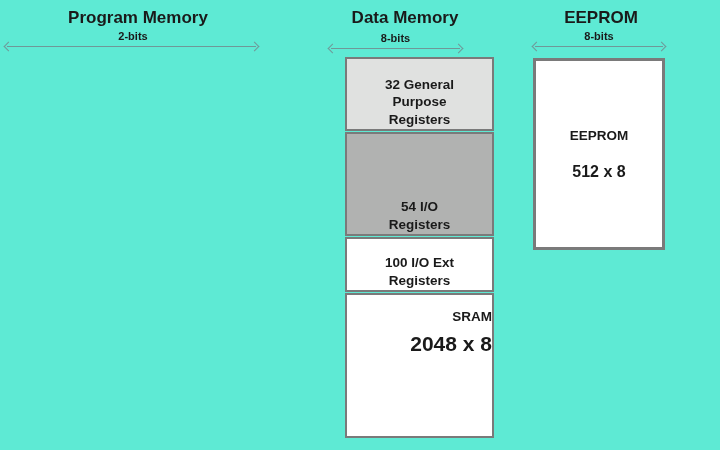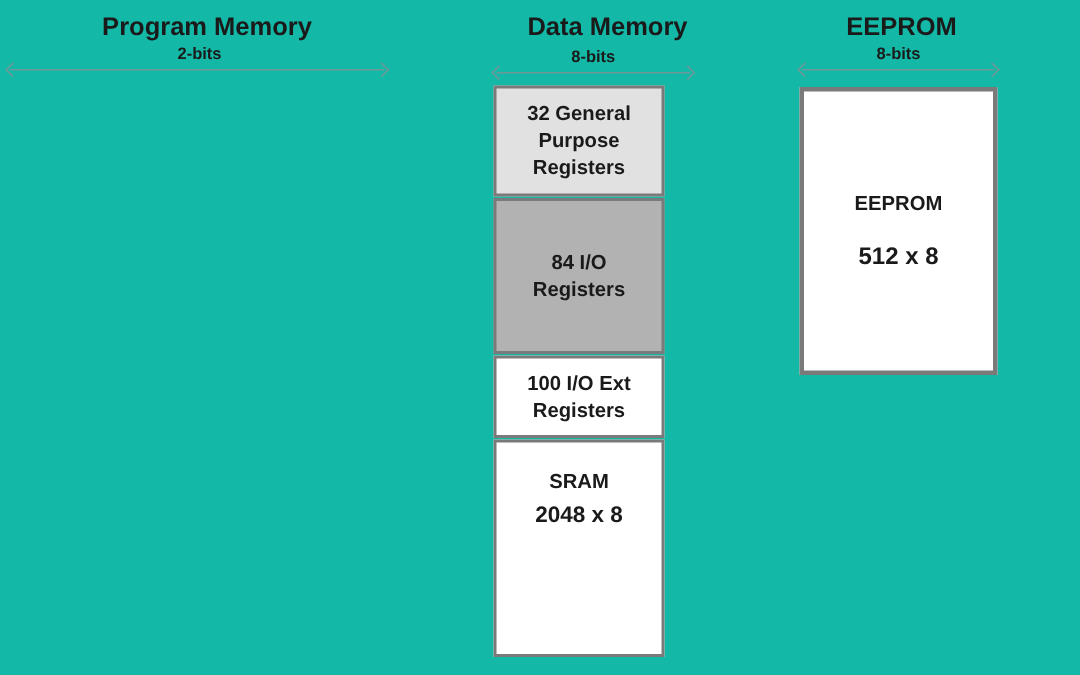--- a/index.html
+++ b/index.html
@@ -1,17 +1,17 @@
 <!DOCTYPE html>
 <html style="--border: #7a7a7a; --light-gray-fill: #e0e1e0; --medium-gray-fill: #b1b2b1; --white-fill: #ffffff; --arrow: #6f9898; --dashed-divider: #808080; --text: #1a1a1a;"><head>
 <meta charset="utf-8">
 <style>
   html,body{margin:0;padding:0;background:#ffffff;}
   .canvas{
-    position:relative;width:720px;height:450px;background:#14b8a6;overflow:hidden;
+    position:relative;width:720px;height:450px;background:#5eead4;overflow:hidden;
     font-family:"Liberation Sans", sans-serif;font-weight:700;color:var(--text,#1a1a1a);text-decoration:underline;
   }
   .title{position:absolute;top:8px;font-size:17px;text-align:center;letter-spacing:0;}
   .t-prog{left:38px;width:200px;}
   .t-data{left:335px;width:140px;}
   .t-eep {left:531px;width:140px;}
 
   .buslabel{position:absolute;font-size:11px;text-align:center;}
   .b-prog{left:8px;width:250px;top:30px;}
   .b-data{left:329px;width:133px;top:32px;}
@@ -31,28 +31,28 @@
   .eep-box {left:533px;top:58px;width:132px;height:192px;display:flex;flex-direction:column;align-items:center;justify-content:center;}
 
   .prog-box > .ptext{position:absolute;left:0;width:100%;text-align:center;font-size:13.5px;}
   .pm-flash{top:54px;}
   .pm-size{top:75px;font-size:16px !important;}
   .pm-app{top:153px;}
   .pm-dash{position:absolute;left:3px;right:3px;top:317px;height:4px;
     background:repeating-linear-gradient(90deg,var(--dashed-divider,#808080) 0 13px,transparent 13px 21px);}
   .pm-boot{top:340px;}
 
-  .sec{position:absolute;left:329px;width:114px;box-sizing:border-box;border:2px solid var(--border,#7a7a7a);
-    display:flex;align-items:center;justify-content:center;text-align:center;
+  .sec{position:absolute;left:345px;width:149px;box-sizing:border-box;border:2px solid var(--border,#7a7a7a);
+    display:flex;align-items:flex-end;justify-content:center;text-align:center;
     font-size:13.5px;line-height:1.32;white-space:pre-line;}
   .sec-0{top:57px;height:74px;background:var(--light-gray-fill,#e0e0e0);}
   .sec-1{top:132px;height:104px;background:var(--medium-gray-fill,#b1b1b1);}
   .sec-2{top:237px;height:55px;background:var(--white-fill,#ffffff);}
   .sec-3{top:293px;height:145px;background:var(--white-fill,#ffffff);flex-direction:column;padding-bottom:65px;}
-  .sec .sizeline{font-size:15px;margin-top:4px;white-space:nowrap;}
+  .sec .sizeline{font-size:21px;margin-top:4px;white-space:nowrap;}
   .eep-box .eep-label{font-size:13.5px;text-align:center;}
   .eep-box .sizeline{font-size:16px;margin-top:20px;text-align:center;}
 </style>
 </head>
 <body>
 
 <div class="canvas">
 
   <div class="title t-prog">Program Memory</div>
   <div class="title t-data">Data Memory</div>
@@ -78,21 +78,21 @@
     <span class="head hr"></span>
   </div>
 
 
   <div class="sec sec-0">
     <span>32 General
 Purpose
 Registers</span>
   </div>
   <div class="sec sec-1">
-    <span>84 I/O
+    <span>54 I/O
 Registers</span>
   </div>
   <div class="sec sec-2">
     <span>100 I/O Ext
 Registers</span>
   </div>
   <div class="sec sec-3">
     <span>SRAM</span>
     <span class="sizeline">2048 x 8</span>
   </div>

